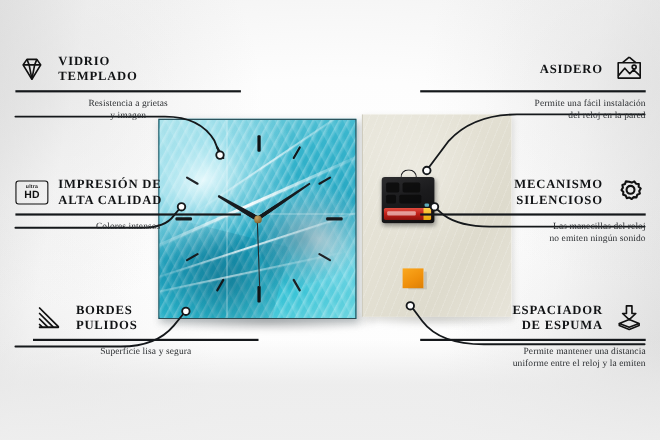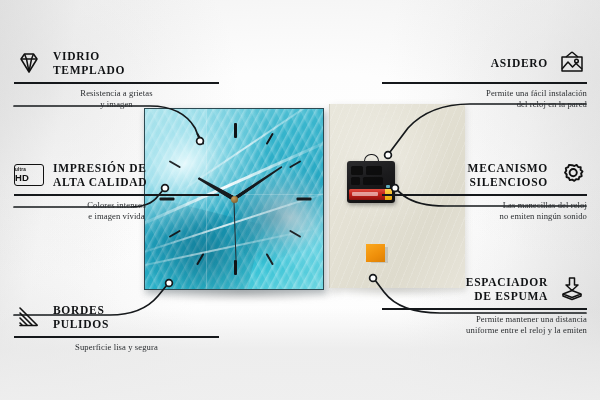--- a/index.html
+++ b/index.html
@@ -364,34 +364,34 @@
     line-height: 1.34;
     color: #2a2d30;
     letter-spacing: 0.1px;
   }
   .feature.left .desc { text-align: center; }
   .feature.right .desc { text-align: right; }
 
   
   #f-vidrio    { left: 14px;  top: 48px;  }
   #f-impresion { left: 14px;  top: 160px; }
-  #f-bordes    { left: 14px;  top: 274px; margin-top: 28px; }
+  #f-bordes    { left: 30px;  top: 274px; }
   
   #f-asidero   { left: 382px; top: 48px;  }
   #f-mecanismo { left: 382px; top: 160px; }
   #f-espaciado { left: 382px; top: 274px; }
 
   .icon svg { display: block; }
   .hd-badge {
     width: 46px; height: 22px;
     border: 1.6px solid #111;
     border-radius: 3px;
     display: flex;
     flex-direction: column;
-    align-items: flex-start;
+    align-items: center;
     justify-content: center;
     line-height: 1;
   }
   .hd-badge .hd-ultra {
     font-family: "Liberation Sans", sans-serif;
     font-size: 4.6px;
     font-weight: bold;
     letter-spacing: 0.2px;
     color: #111;
   }
@@ -533,21 +533,20 @@
         </span>
       </span>
       <div class="title">
         <div>IMPRESIÓN DE</div>
         <div>ALTA CALIDAD</div>
       </div>
     </div>
     <div class="rule"></div>
     <div class="desc">
       <div>Colores intensos</div>
-      <div>e imagen vívida</div>
     </div>
   </div>
 
   <div class="feature left" id="f-bordes">
     <div class="head">
       <span class="icon">
         <svg width="28" height="24" viewBox="0 0 28 24">
           <g stroke="#111" stroke-width="1.6" stroke-linecap="round">
             <line x1="5" y1="3" x2="22" y2="20"></line>
             <line x1="5" y1="8" x2="17" y2="20"></line>

